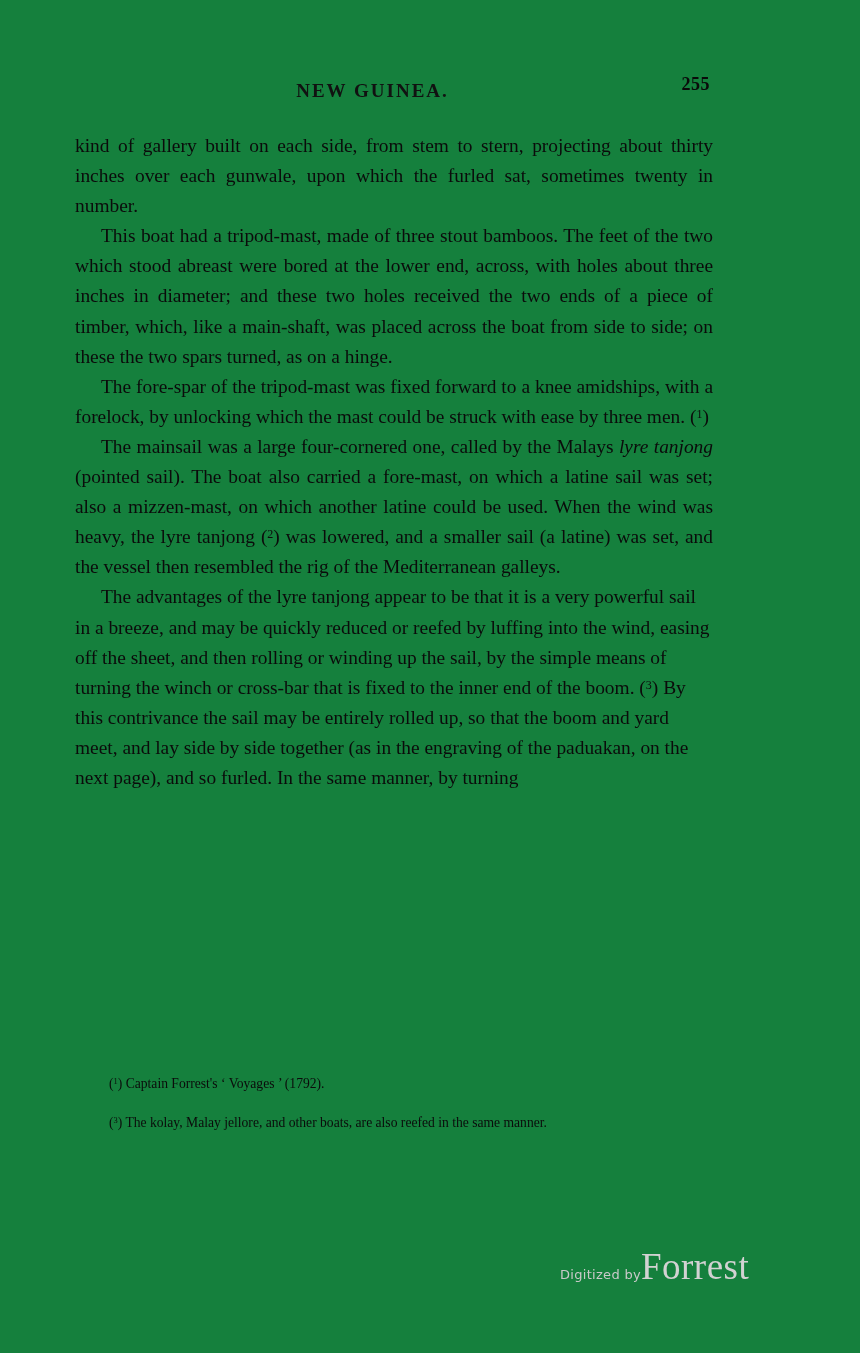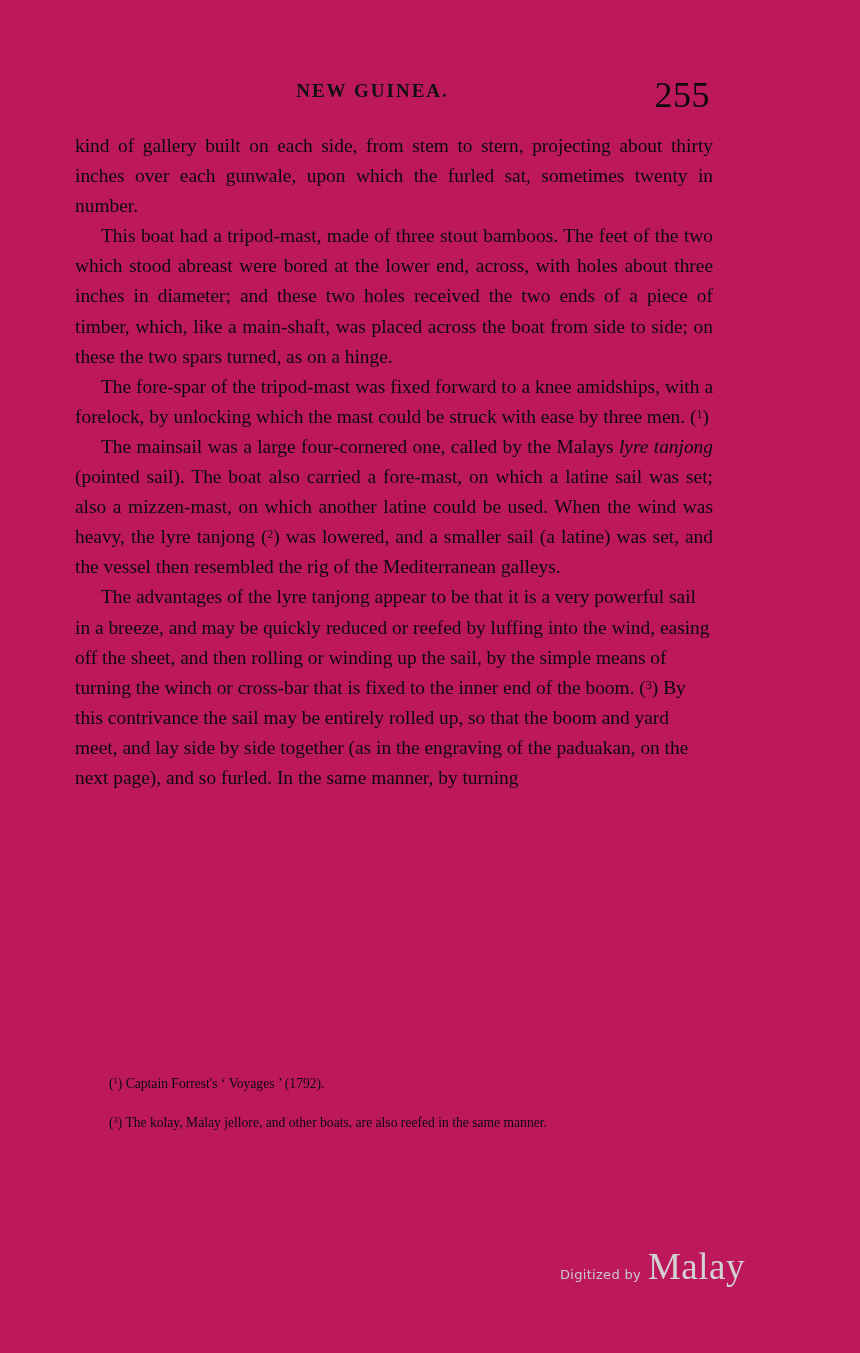--- a/index.html
+++ b/index.html
@@ -5,21 +5,21 @@
 <style>
   html, body {
     margin: 0;
     padding: 0;
     background: #ffffff;
   }
   .page {
     position: relative;
     width: 860px;
     height: 1353px;
-    background: #be185d;
+    background: #15803d;
     overflow: hidden;
     font-family: "Liberation Serif", "DejaVu Serif", serif;
     color: #000000;
   }
 
   
   .running-head {
     position: absolute;
     top: 80px;
     left: 75px;
@@ -35,22 +35,22 @@
     font-weight: bold;
     letter-spacing: 2.0px;
     color: #111;
     padding-right: 40px;
     box-sizing: border-box;
   }
   .head-folio {
     position: absolute;
     right: 0;
     top: -6px;
-    font-size: 36px;
-    font-weight: normal;
+    font-size: 18px;
+    font-weight: bold;
     letter-spacing: 0.5px;
     color: #0a0a0a;
   }
 
   
   .textblock {
     position: absolute;
     top: 131px;
     left: 75px;
     width: 638px;
@@ -102,21 +102,20 @@
     top: 1248px;
     display: flex;
     align-items: baseline;
     user-select: none;
   }
   .wm-prefix {
     font-family: "DejaVu Sans", sans-serif;
     font-size: 13px;
     color: #c9c9c9;
     letter-spacing: 0.3px;
-    margin-right: 7px;
   }
   .wm-brand {
     font-family: "Liberation Serif", "DejaVu Serif", serif;
     font-size: 37px;
     color: #d2d2d2;
     letter-spacing: 0.5px;
     line-height: 1;
   }
 </style>
 </head>
@@ -137,16 +136,16 @@
       <p class="para indent">The advantages of the lyre tanjong appear to be that it is a very powerful sail in a breeze, and may be quickly reduced or reefed by luffing into the wind, easing off the sheet, and then rolling or winding up the sail, by the simple means of turning the winch or cross-bar that is fixed to the inner end of the boom. (<sup class="fn">3</sup>)   By this contrivance the sail may be entirely rolled up, so that the boom and yard meet, and lay side by side together (as in the engraving of the paduakan, on the next page), and so furled.   In the same manner, by turning</p>
     </div>
 
   <div class="footnotes" id="footnote-block">
       <p class="fnote indent">(<sup class="fn">1</sup>) Captain Forrest's ‘ Voyages ’ (1792).</p>
       <p class="fnote indent">(<sup class="fn">3</sup>) The kolay, Malay jellore, and other boats, are also reefed in the same manner.</p>
     </div>
 
   <div class="watermark">
     <span class="wm-prefix">Digitized by</span>
-    <span class="wm-brand">Malay</span>
+    <span class="wm-brand">Forrest</span>
   </div>
 
 </div>
 
 </body></html>

